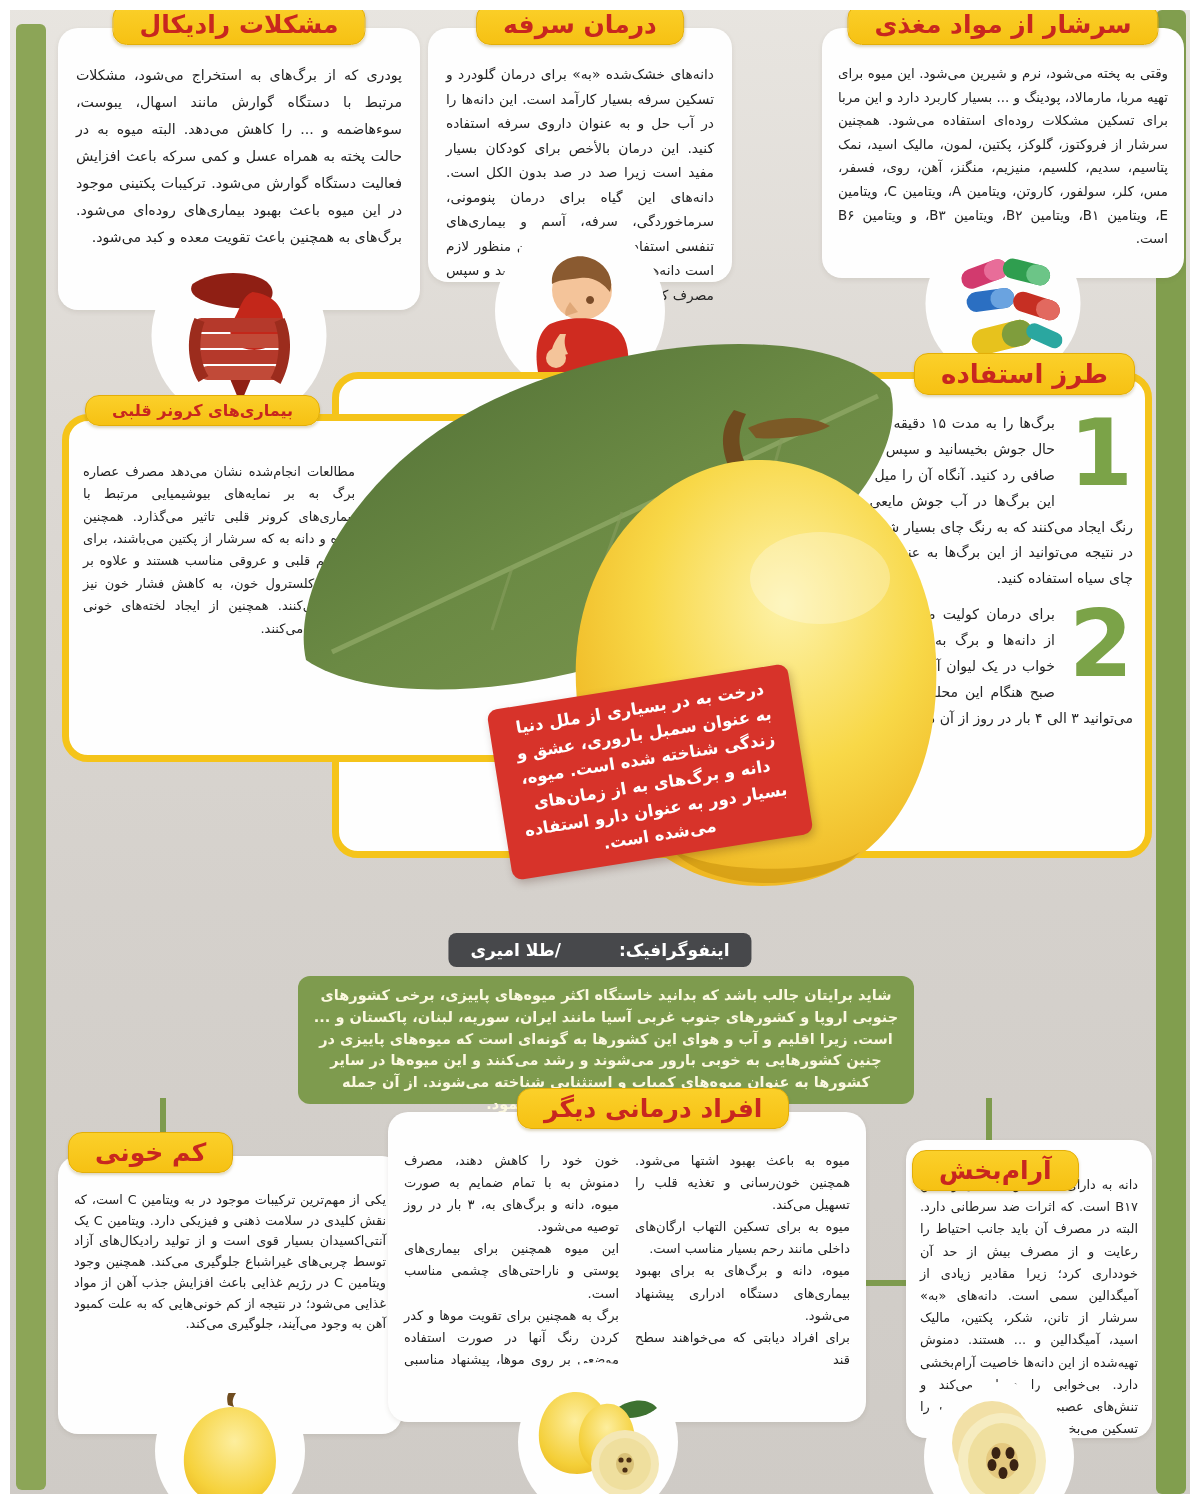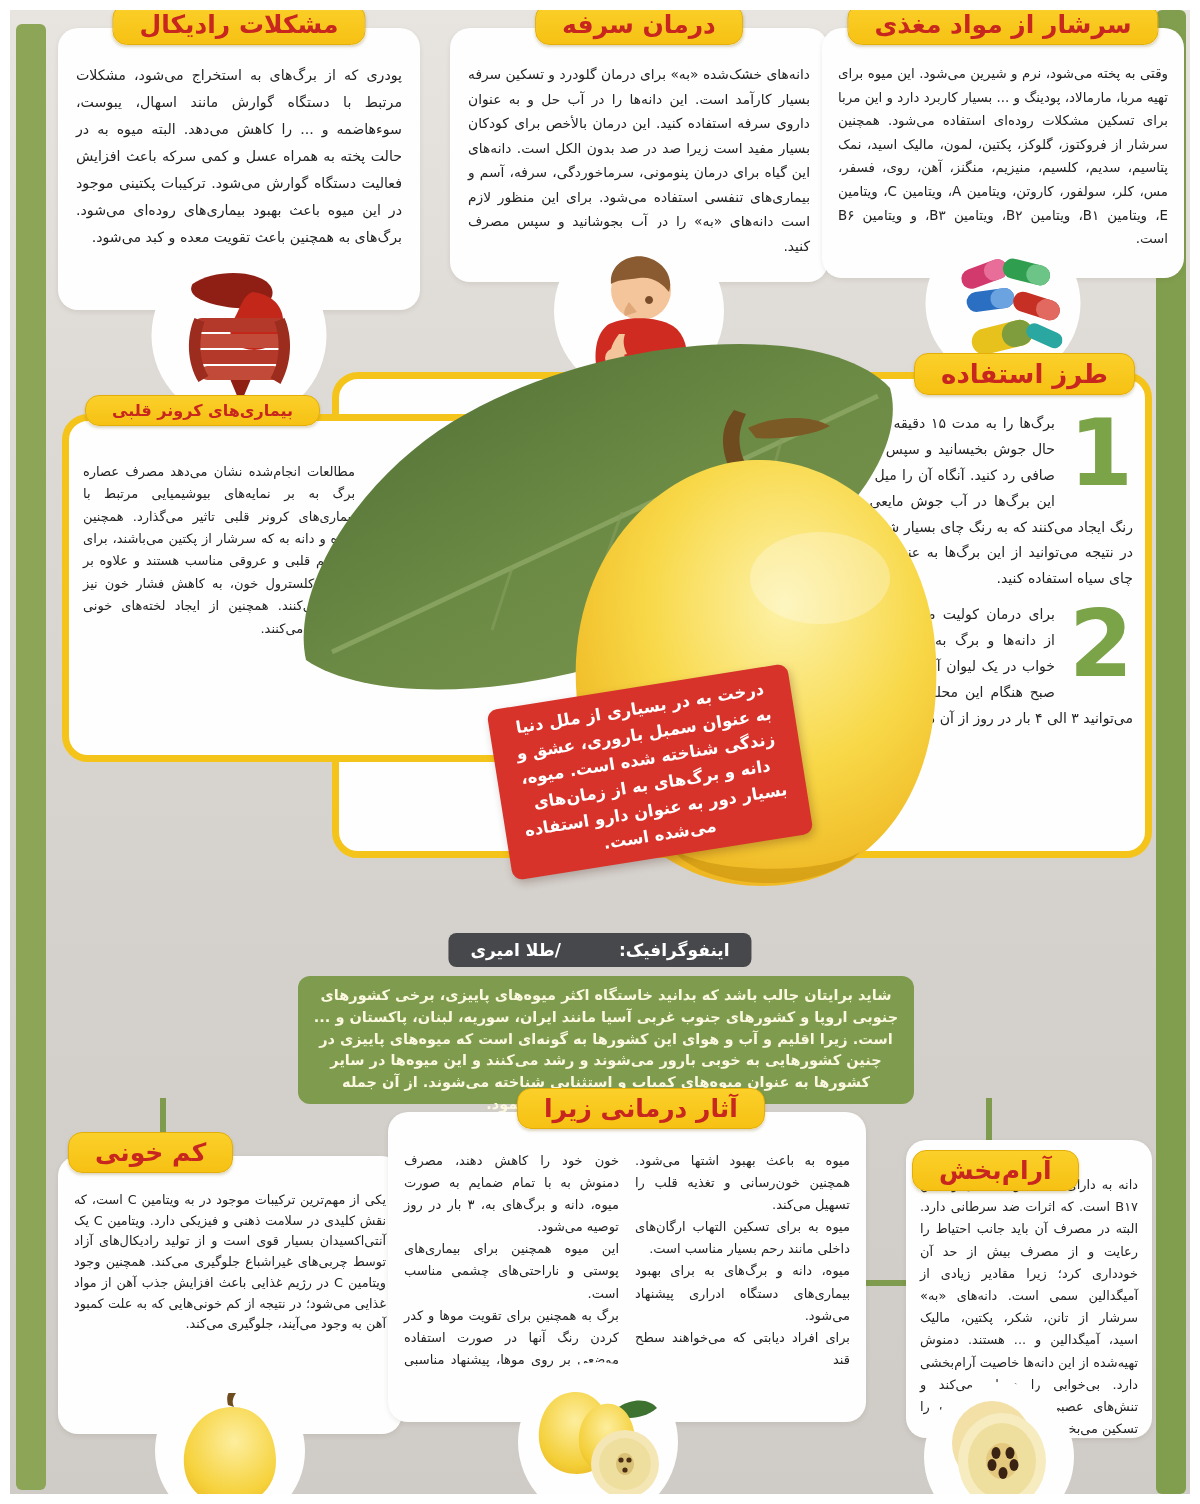--- a/index.html
+++ b/index.html
@@ -84,21 +84,21 @@
         <rect x="16" y="68" width="98" height="14" rx="7" fill="#c14a38"></rect>
         <rect x="20" y="84" width="92" height="14" rx="7" fill="#b5392b"></rect>
         <rect x="26" y="100" width="80" height="14" rx="7" fill="#c14a38"></rect>
         <path d="M20,52 C12,70 12,96 24,116 L34,110 C24,94 24,72 30,56Z" fill="#9c2c1d"></path>
         <path d="M110,52 C118,70 118,96 106,118 L96,112 C106,96 106,72 100,56Z" fill="#9c2c1d"></path>
         <path d="M56,114 L66,138 L76,114Z" fill="#8f1f14"></path>
       </svg>
     </div>
   </div>
 
-  <div class="card" style="left:450px;top:28px;width:378px;height:254px;" data-interactable="false">
+  <div class="card" style="left:428px;top:28px;width:304px;height:254px;" data-interactable="false">
     <div class="pill center" data-interactable="false">درمان سرفه</div>
     <div class="card-text" style="inset:34px 18px 10px 18px;font-size:13.8px;line-height:1.78;" data-interactable="false">دانه‌های خشک‌شده «به» برای درمان گلودرد و تسکین سرفه بسیار کارآمد است. این دانه‌ها را در آب حل و به عنوان داروی سرفه استفاده کنید. این درمان بالأخص برای کودکان بسیار مفید است زیرا صد در صد بدون الکل است. دانه‌های این گیاه برای درمان پنومونی، سرماخوردگی، سرفه، آسم و بیماری‌های تنفسی استفاده می‌شود. برای این منظور لازم است دانه‌های «به» را در آب بجوشانید و سپس مصرف کنید.</div>
     <div class="bump" style="width:170px;height:170px;left:50%;transform:translateX(-50%);top:calc(100% - 56px);" data-interactable="false">
       <svg width="120" height="130" viewBox="0 0 120 130" data-interactable="false">
         <circle cx="62" cy="44" r="30" fill="#f4c49a"></circle>
         <path d="M32,38 C30,16 54,6 70,12 C88,18 94,34 90,46 C84,38 74,30 60,32 C46,34 38,34 32,38Z" fill="#8a5a30"></path>
         <path d="M50,56 C46,62 44,66 46,70 L58,66Z" fill="#e0a878"></path>
         <path d="M30,78 C48,70 78,70 94,80 C106,88 110,104 108,126 L18,126 C14,104 18,86 30,78Z" fill="#cf2b20"></path>
         <path d="M40,88 C34,96 30,104 32,112 L48,108 C44,100 44,94 46,88Z" fill="#f4c49a"></path>
         <circle cx="36" cy="112" r="10" fill="#f4c49a"></circle>
@@ -223,21 +223,21 @@
             </radialGradient>
           </defs>
         <path d="M50,12 C48,4 50,0 52,-2 L58,0 C54,6 54,10 56,14Z" fill="#6f4c1f"></path>
         <path d="M52,14 C20,16 4,46 6,72 C8,98 28,112 52,112 C78,112 98,96 98,68 C98,40 82,12 52,14Z" fill="url(#q1)"></path>
         <ellipse cx="52" cy="108" rx="34" ry="5" fill="#b0a893" opacity="0.5"></ellipse>
       </svg>
     </div>
   </div>
 
   <div class="card" style="left:388px;top:1112px;width:478px;height:310px;" data-interactable="false">
-    <div class="pill" style="left:129px;top:-24px;" data-interactable="false">آثار درمانی زیرا</div>
+    <div class="pill" style="left:129px;top:-24px;" data-interactable="false">افراد درمانی دیگر</div>
     <div class="cols" style="position:absolute;inset:38px 16px 14px 16px;font-size:13px;line-height:1.7;color:#242424;" data-interactable="false">
       <div class="col" data-interactable="false">میوه به باعث بهبود اشتها می‌شود. همچنین خون‌رسانی و تغذیه قلب را تسهیل می‌کند.
 میوه به برای تسکین التهاب ارگان‌های داخلی مانند رحم بسیار مناسب است.
 میوه، دانه و برگ‌های به برای بهبود بیماری‌های دستگاه ادراری پیشنهاد می‌شود.
 برای افراد دیابتی که می‌خواهند سطح قند</div>
       <div class="col" data-interactable="false">خون خود را کاهش دهند، مصرف دمنوش به با تمام ضمایم به صورت میوه، دانه و برگ‌های به، ۳ بار در روز توصیه می‌شود.
 این میوه همچنین برای بیماری‌های پوستی و ناراحتی‌های چشمی مناسب است.
 برگ به همچنین برای تقویت موها و کدر کردن رنگ آنها در صورت استفاده موضعی بر روی موها، پیشنهاد مناسبی است.</div>
     </div>
     <div class="bump" style="width:160px;height:160px;left:calc(50% - 109px);top:calc(100% - 60px);" data-interactable="false">

